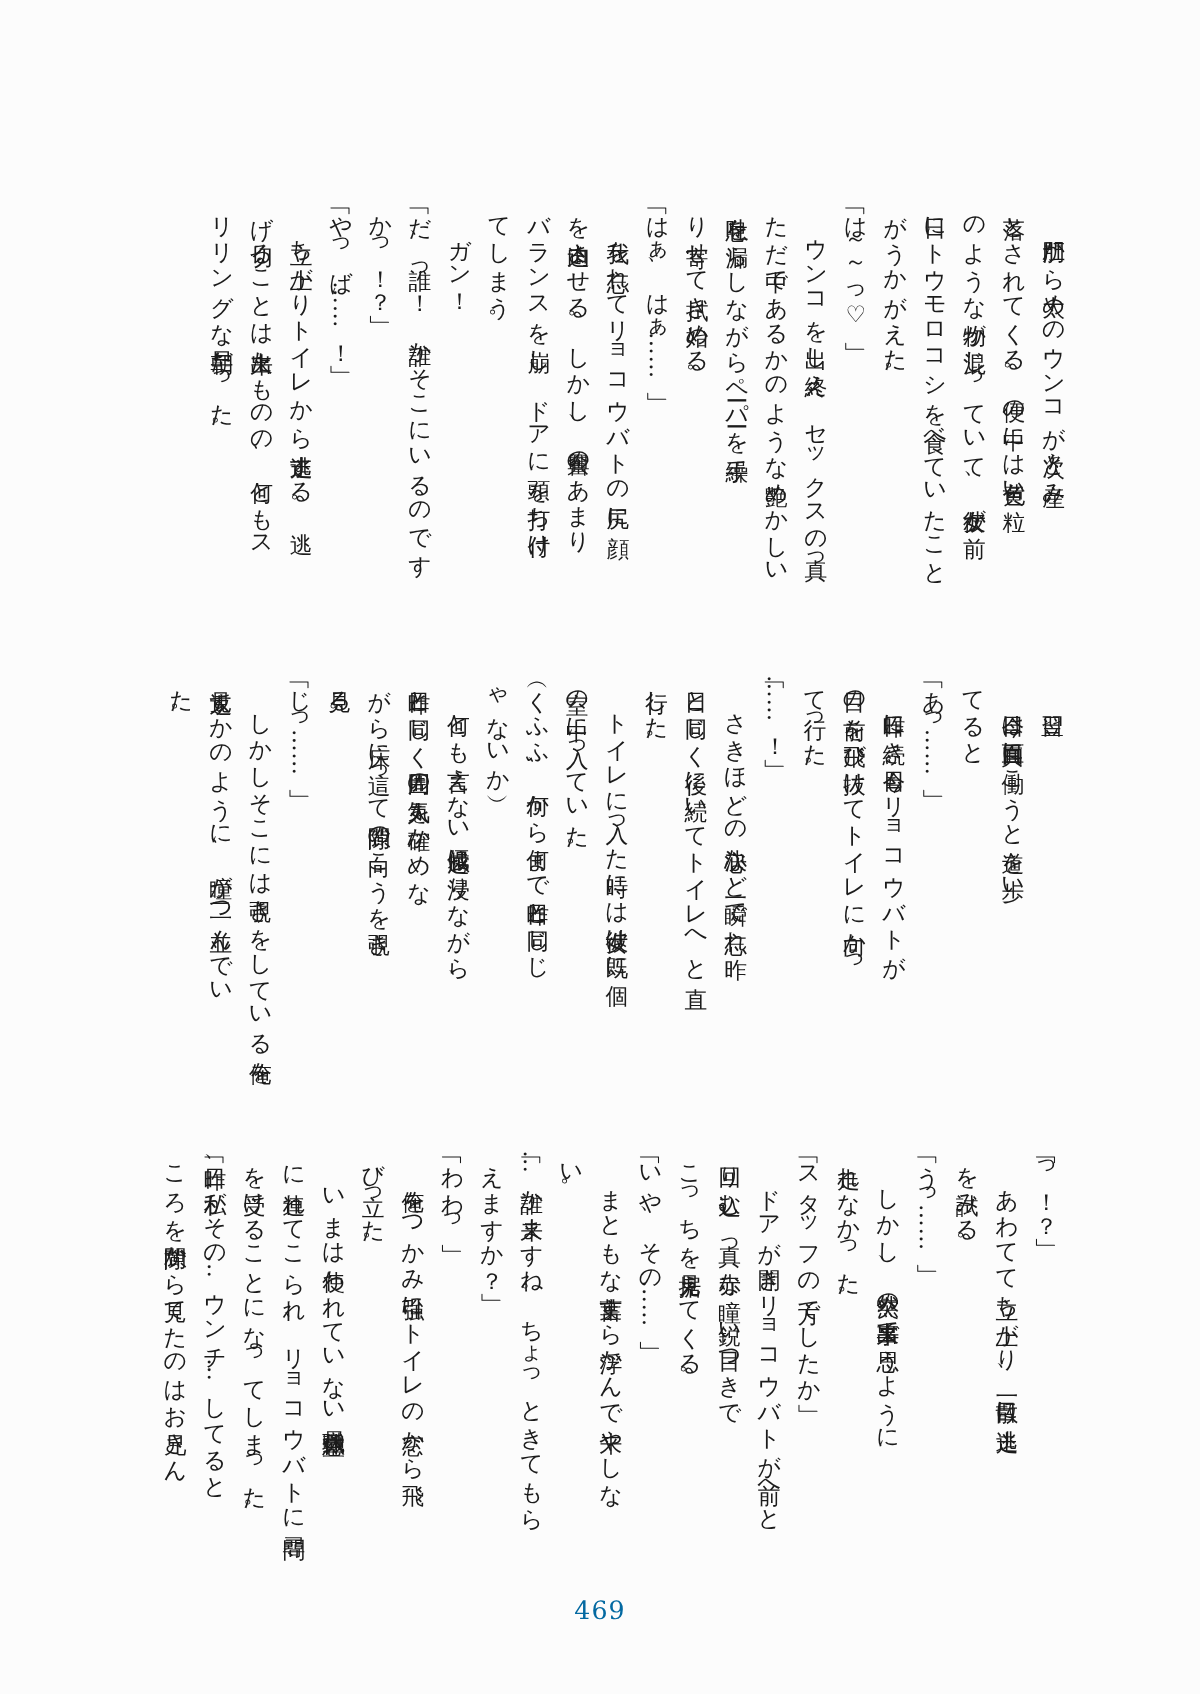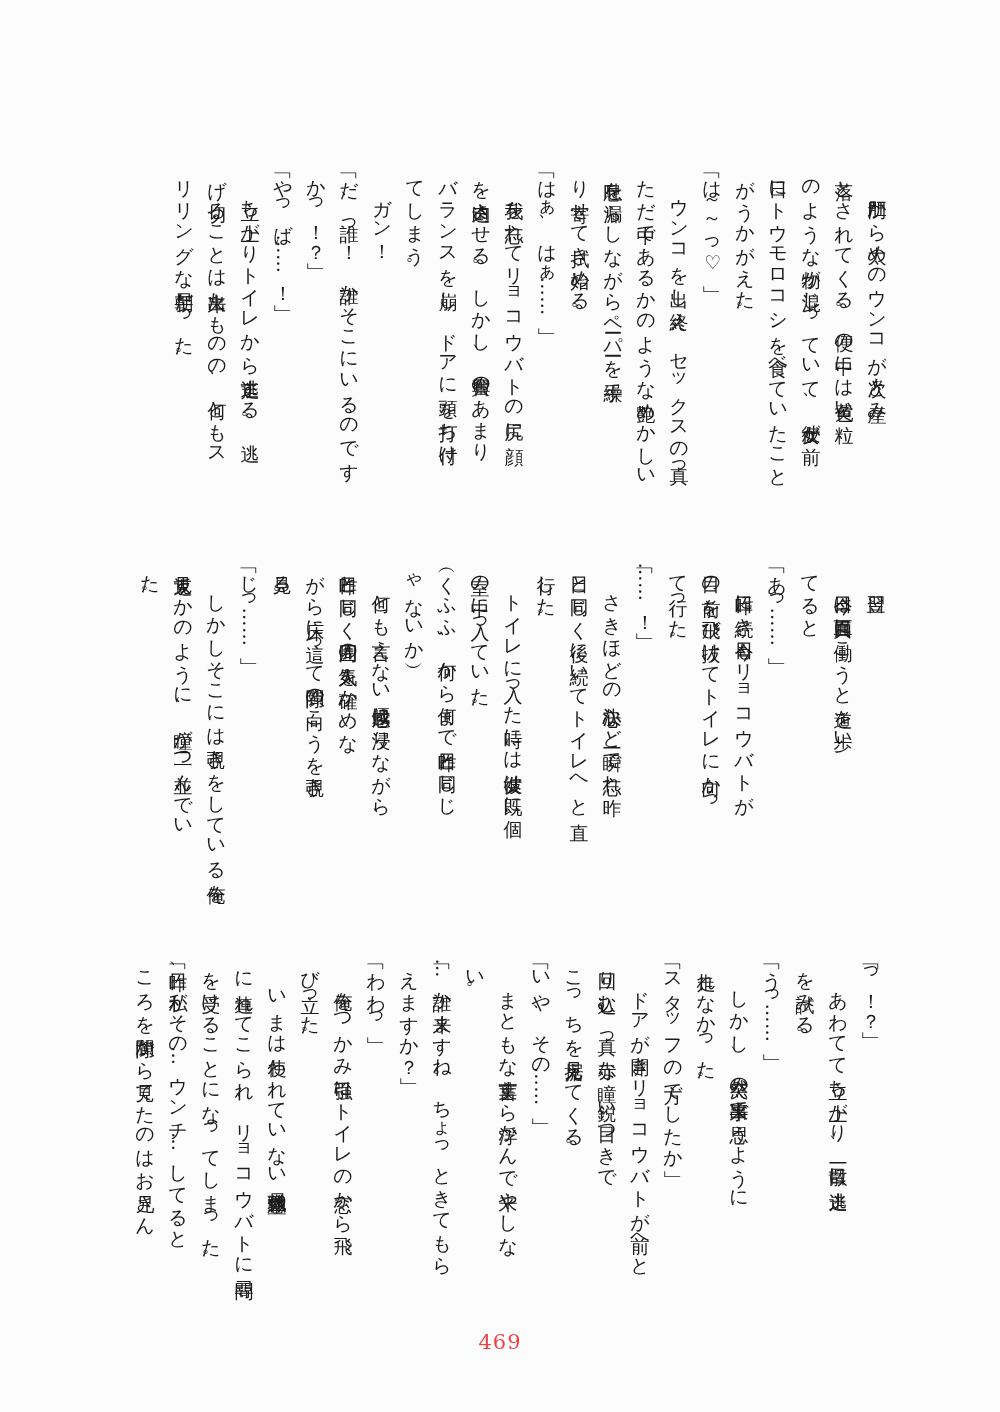--- a/index.html
+++ b/index.html
@@ -33,21 +33,21 @@
   .band-2 { top: 562px; right: 107px; height: 350px; }
   .band-3 { top: 958px; right: 112px; height: 332px; }
   .page-number {
     position: absolute;
     left: 0;
     right: 0;
     top: 1330px;
     text-align: center;
     font-size: 21px;
     letter-spacing: 1px;
-    color: #ef4444;
+    color: #0369a1;
   }
 </style>
 </head>
 <body>
 
 <div class="page">
   <section class="band band-1">
       <div class="line">　肛門から太めのウンコが次々と産み</div>
       <div class="line">落とされてくる。便の中には黄色い粒</div>
       <div class="line">のような物が混じっていて、彼女が前</div>

